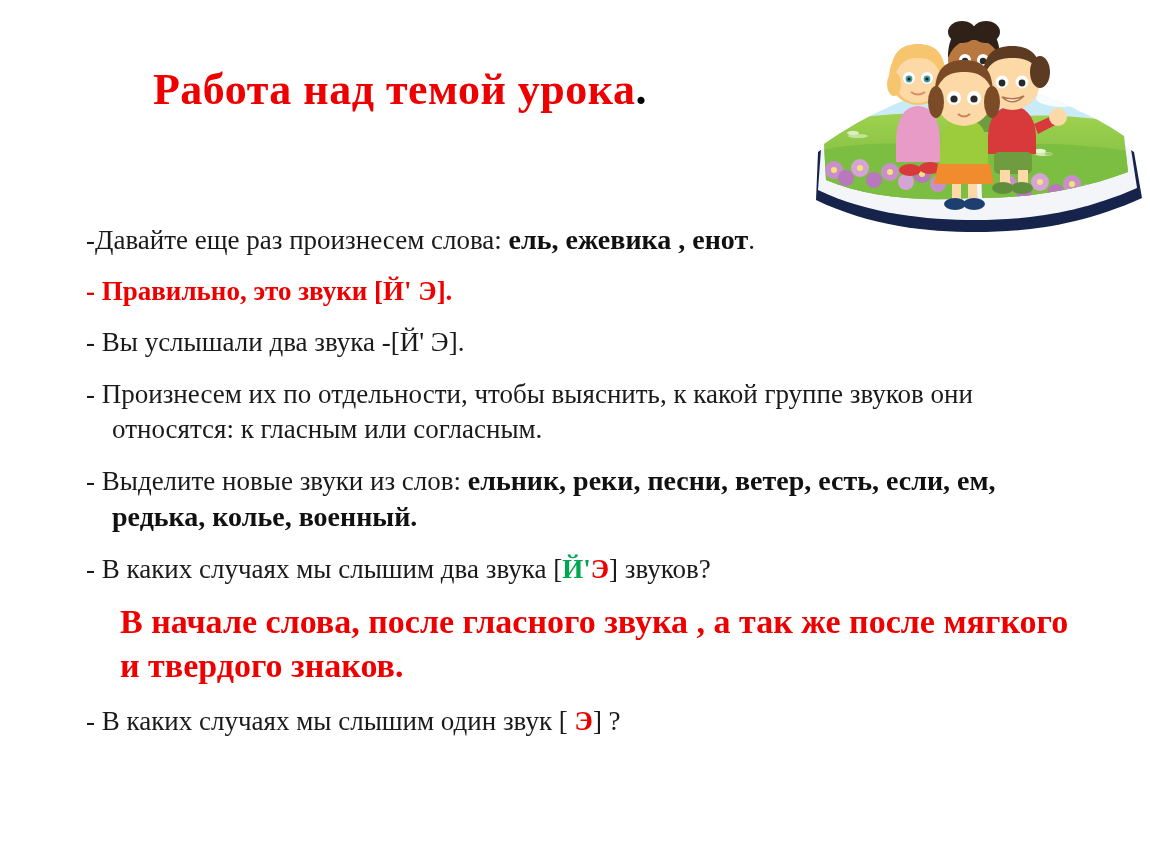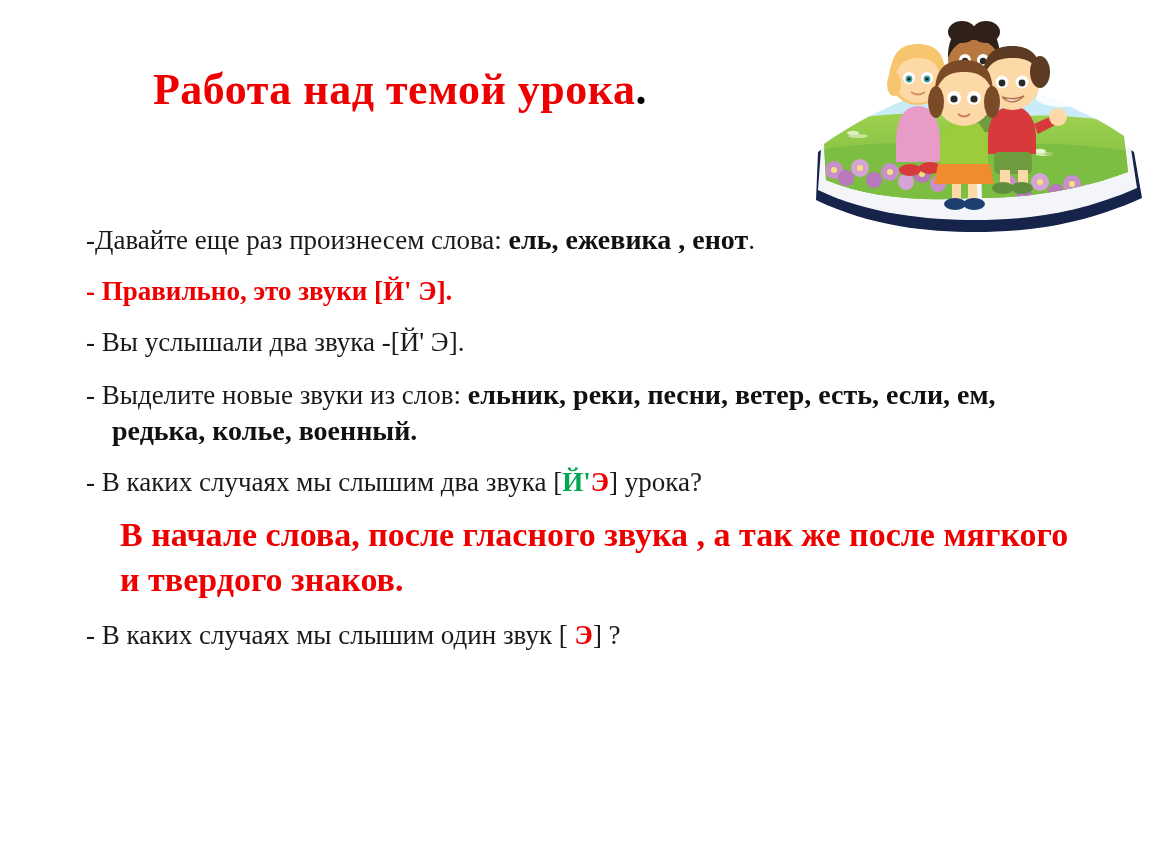--- a/index.html
+++ b/index.html
@@ -240,24 +240,25 @@
 
   <div id="content">
 
     <div class="line hang-narrow"><span>-Давайте еще раз произнесем слова: </span><b class="em big-bold">ель, ежевика , енот</b><span>.</span></div>
 
 
     <div class="line hang red-b">-  Правильно, это звуки [Й' Э].</div>
 
     <div class="line hang">-  Вы услышали два звука -[Й' Э].</div>
 
+    <div class="line hang">-  Произнесем их по отдельности, чтобы выяснить, к какой группе звуков они относятся: к гласным или согласным.</div>
 
     <div class="line hang"><span>-  Выделите новые звуки из слов: </span><b class="em big-bold">ельник, реки, песни, ветер, есть, если, ем, редька, колье, военный.</b></div>
 
-    <div class="line hang tight"><span>-  В каких случаях мы слышим два звука [</span><b class="green-b">Й'</b><b class="red-b">Э</b><span>] урока?</span></div>
+    <div class="line hang tight"><span>-  В каких случаях мы слышим два звука [</span><b class="green-b">Й'</b><b class="red-b">Э</b><span>] звуков?</span></div>
 
     <div class="answer">В начале слова, после гласного звука , а так же после мягкого и твердого знаков.</div>
 
     <div class="line hang tight"><span>-  В каких случаях мы слышим один звук [ </span><b class="red-b">Э</b><span>] ?</span></div>
 
 
   </div>
 </div>
 
 </body></html>

